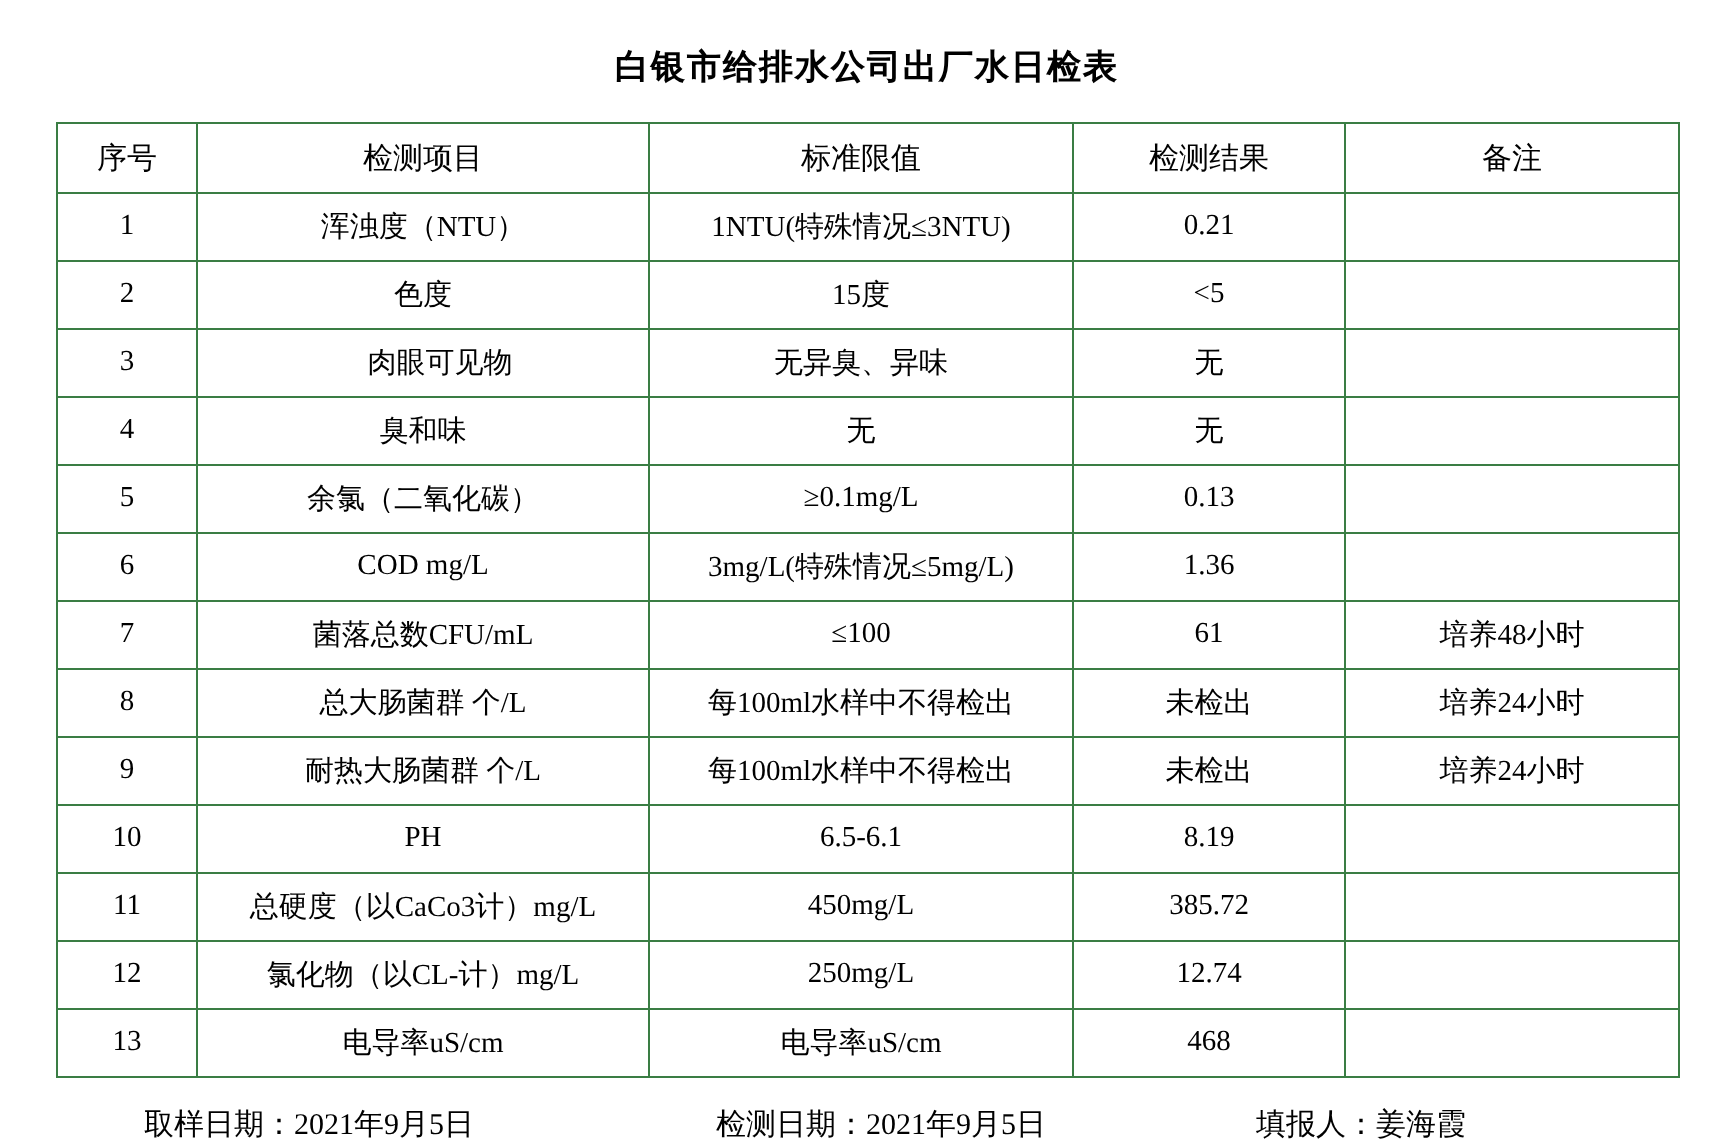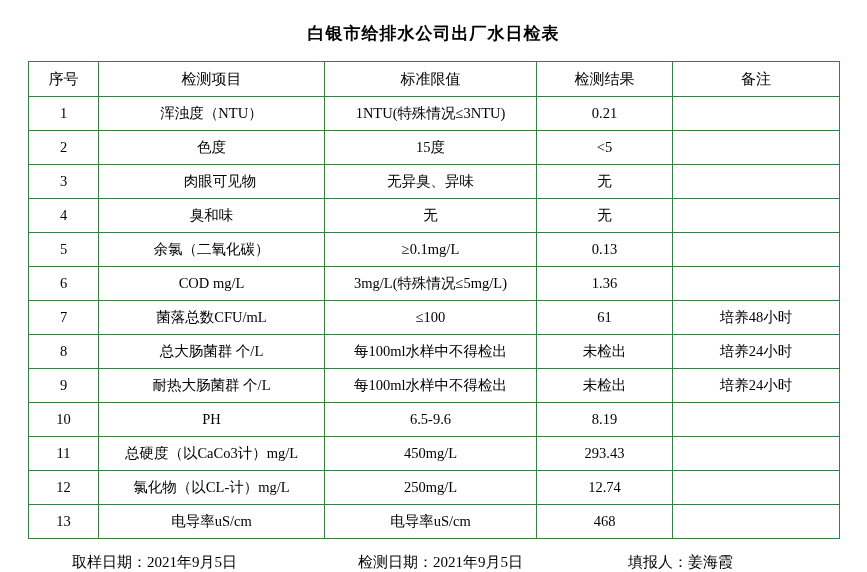--- a/index.html
+++ b/index.html
@@ -155,29 +155,29 @@
         <tr>
           <td style="border-color: rgb(58, 125, 68);">9</td>
           <td style="border-color: rgb(58, 125, 68);">耐热大肠菌群 个/L</td>
           <td style="border-color: rgb(58, 125, 68);">每100ml水样中不得检出</td>
           <td style="border-color: rgb(58, 125, 68);">未检出</td>
           <td style="border-color: rgb(58, 125, 68);">培养24小时</td>
         </tr>
         <tr>
           <td style="border-color: rgb(58, 125, 68);">10</td>
           <td style="border-color: rgb(58, 125, 68);">PH</td>
-          <td style="border-color: rgb(58, 125, 68);">6.5-9.6</td>
+          <td style="border-color: rgb(58, 125, 68);">6.5-6.1</td>
           <td style="border-color: rgb(58, 125, 68);">8.19</td>
           <td style="border-color: rgb(58, 125, 68);"></td>
         </tr>
         <tr>
           <td style="border-color: rgb(58, 125, 68);">11</td>
           <td style="border-color: rgb(58, 125, 68);">总硬度（以CaCo3计）mg/L</td>
           <td style="border-color: rgb(58, 125, 68);">450mg/L</td>
-          <td style="border-color: rgb(58, 125, 68);">293.43</td>
+          <td style="border-color: rgb(58, 125, 68);">385.72</td>
           <td style="border-color: rgb(58, 125, 68);"></td>
         </tr>
         <tr>
           <td style="border-color: rgb(58, 125, 68);">12</td>
           <td style="border-color: rgb(58, 125, 68);">氯化物（以CL-计）mg/L</td>
           <td style="border-color: rgb(58, 125, 68);">250mg/L</td>
           <td style="border-color: rgb(58, 125, 68);">12.74</td>
           <td style="border-color: rgb(58, 125, 68);"></td>
         </tr>
         <tr>

